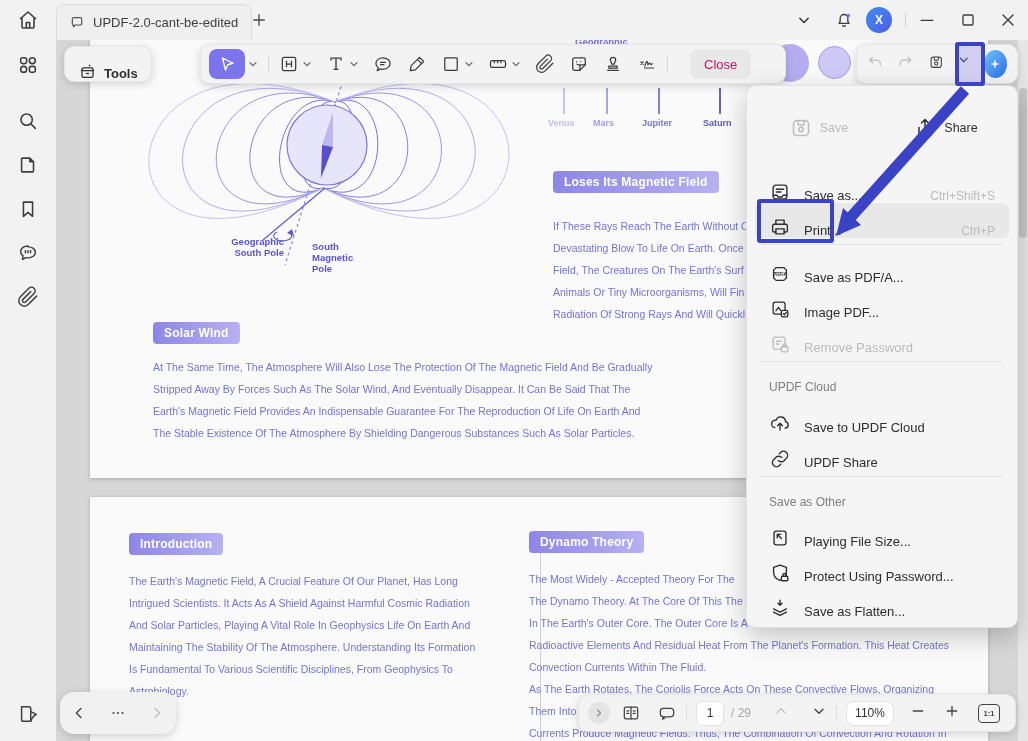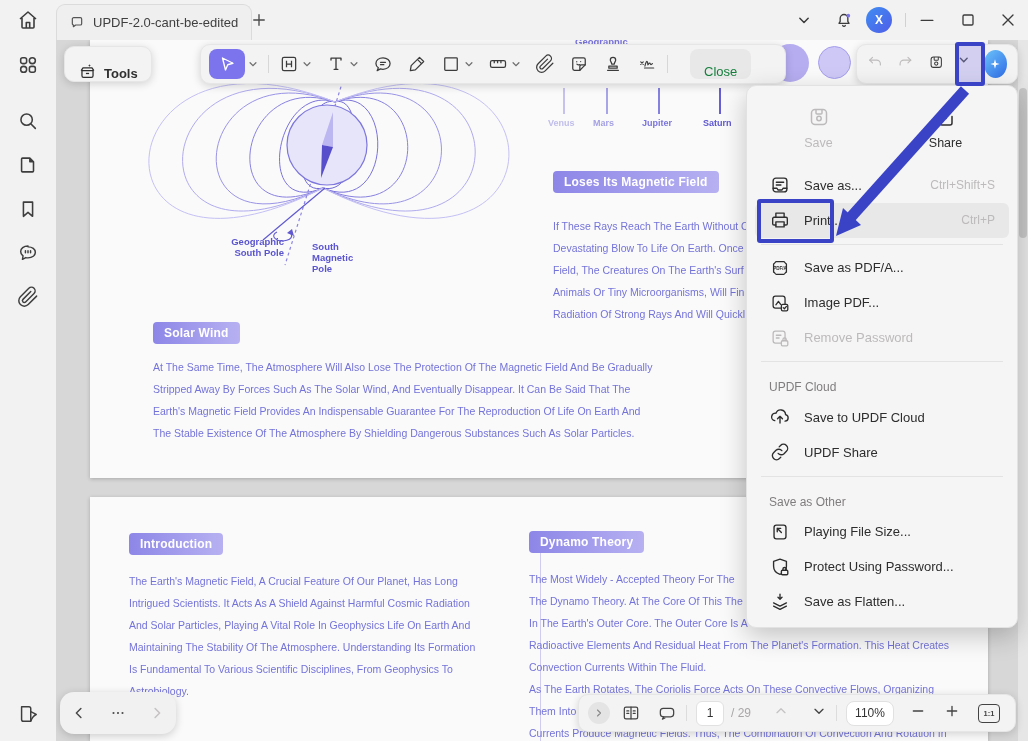--- a/index.html
+++ b/index.html
@@ -36,33 +36,33 @@
   
   .float{background:#f4f3f3;border:1px solid #e7e6e6;border-radius:10px;box-shadow:0 2px 8px rgba(0,0,0,.16)}
   #tools-btn{position:absolute;left:64px;top:46px;height:36px;display:flex;align-items:flex-end;gap:7px;padding:0 13px;font-size:13px;font-weight:700;color:#2f2f2f;z-index:10}
   #tools-btn .icn{width:19px;height:19px}
   #main-toolbar{position:absolute;left:200px;top:44px;width:586px;height:40px;display:flex;align-items:center;padding:0 8px;z-index:10}
   .tb-icon{width:20px;height:20px;color:#3b3b3b;flex:0 0 auto}
   .tb-chev{width:10px;height:10px;color:#6e6e6e;flex:0 0 auto;margin-left:3px}
   .tb-gap{width:14px;flex:0 0 auto}
   .tb-sep{width:1px;height:18px;background:#d8d7d7;margin:0 10px;flex:0 0 auto}
   #cursor-btn{width:36px;height:30px;background:#7b74ec;border-radius:8px;display:flex;align-items:center;justify-content:center;color:#fff;flex:0 0 auto}
-  #close-btn{margin-left:12px;background:#e9e8e8;border-radius:8px;height:30px;padding:0 14px;display:flex;align-items:flex-end;font-size:13px;color:#15803d;flex:0 0 auto}
+  #close-btn{margin-left:12px;background:#e9e8e8;border-radius:8px;height:30px;padding:0 14px;display:flex;align-items:center;font-size:13px;color:#be185d;flex:0 0 auto}
   .pcircle{position:absolute;border-radius:50%;z-index:9}
   #right-group{position:absolute;left:856px;top:44px;width:162px;height:40px;display:flex;align-items:center;padding:0 10px;gap:14px;z-index:10}
   .rg-icon{width:20px;height:20px;color:#3b3b3b}
   .rg-icon.dim{color:#bdbbbb}
   #ai-btn{width:28px;height:28px;border-radius:50%;background:linear-gradient(135deg,#6cc3fa,#2e6be6);display:flex;align-items:center;justify-content:center}
   
   #dropdown{position:absolute;left:746px;top:85px;width:272px;height:543px;background:#f6f5f5;border:1px solid #e3e2e2;border-radius:10px;box-shadow:0 8px 26px rgba(0,0,0,.22);z-index:20;display:flex;flex-direction:column;padding:8px 0;overflow:hidden}
   .qa-row{display:flex;height:66px;margin:2px 8px 8px}
-  .qa{flex:1;display:flex;flex-direction:column;align-items:center;justify-content:center;gap:7px;font-size:12.5px;color:#2e2e2e}
+  .qa{flex:1;display:flex;align-items:center;justify-content:center;gap:7px;font-size:12.5px;color:#2e2e2e}
   .qa .micon{width:24px;height:24px}
   .qa.disabled{color:#bcbaba}
-  .mrow{display:flex;align-items:center;height:36px;padding:0 22px;font-size:13px;color:#2d2d2d}
+  .mrow{display:flex;align-items:flex-end;height:36px;padding:0 22px;font-size:13px;color:#2d2d2d}
   .mrow .micon{width:22px;height:22px;margin-right:13px;flex:0 0 auto}
   .mrow .sc{margin-left:auto;font-size:12px;color:#bcbaba}
   .mrow.disabled{color:#bcbaba}
   .mrow.hover{background:#e9e8e8;border-radius:6px;margin:0 8px;padding:0 14px}
   .mdiv{height:1px;background:#e4e3e3;margin:6px 14px}
   .mhead{font-size:12px;font-weight:400;color:#7f7d7d;padding:12px 22px 6px}
   
   #chev-annot{position:absolute;left:955px;top:42px;width:30px;height:44px;border:4px solid #3a43c6;border-radius:3px;background:rgba(145,139,235,.35);z-index:41}
   #print-annot{position:absolute;left:757px;top:199px;width:77px;height:44px;border:4px solid #3a43c6;border-radius:3px;z-index:40}
   #arrow-overlay{position:absolute;inset:0;z-index:39;pointer-events:none}

